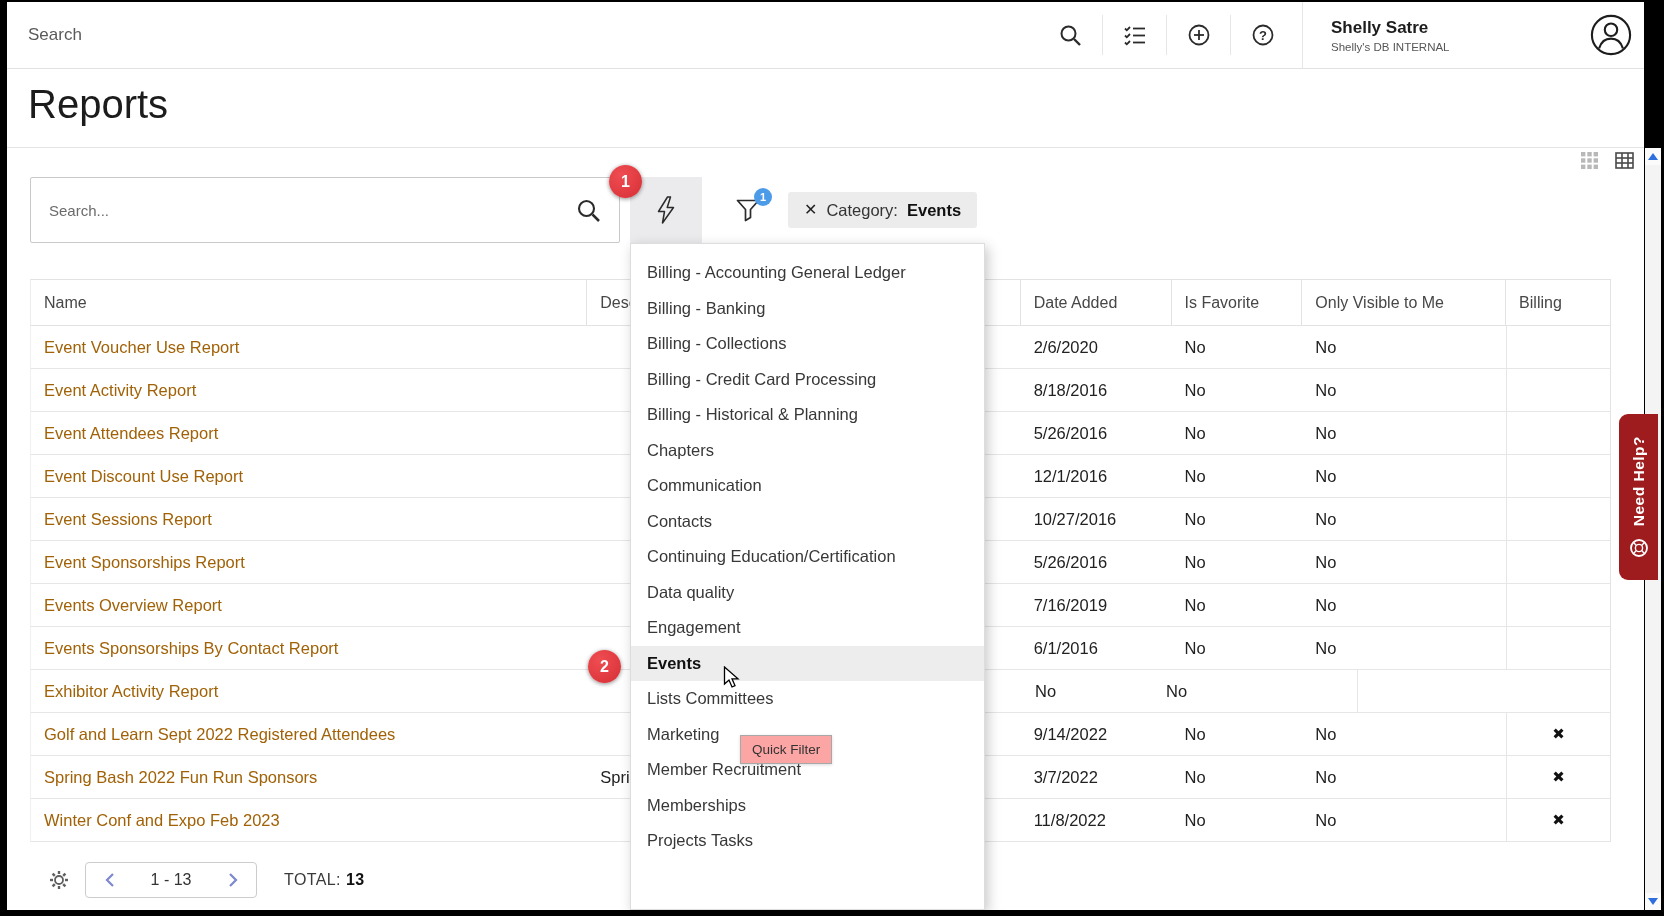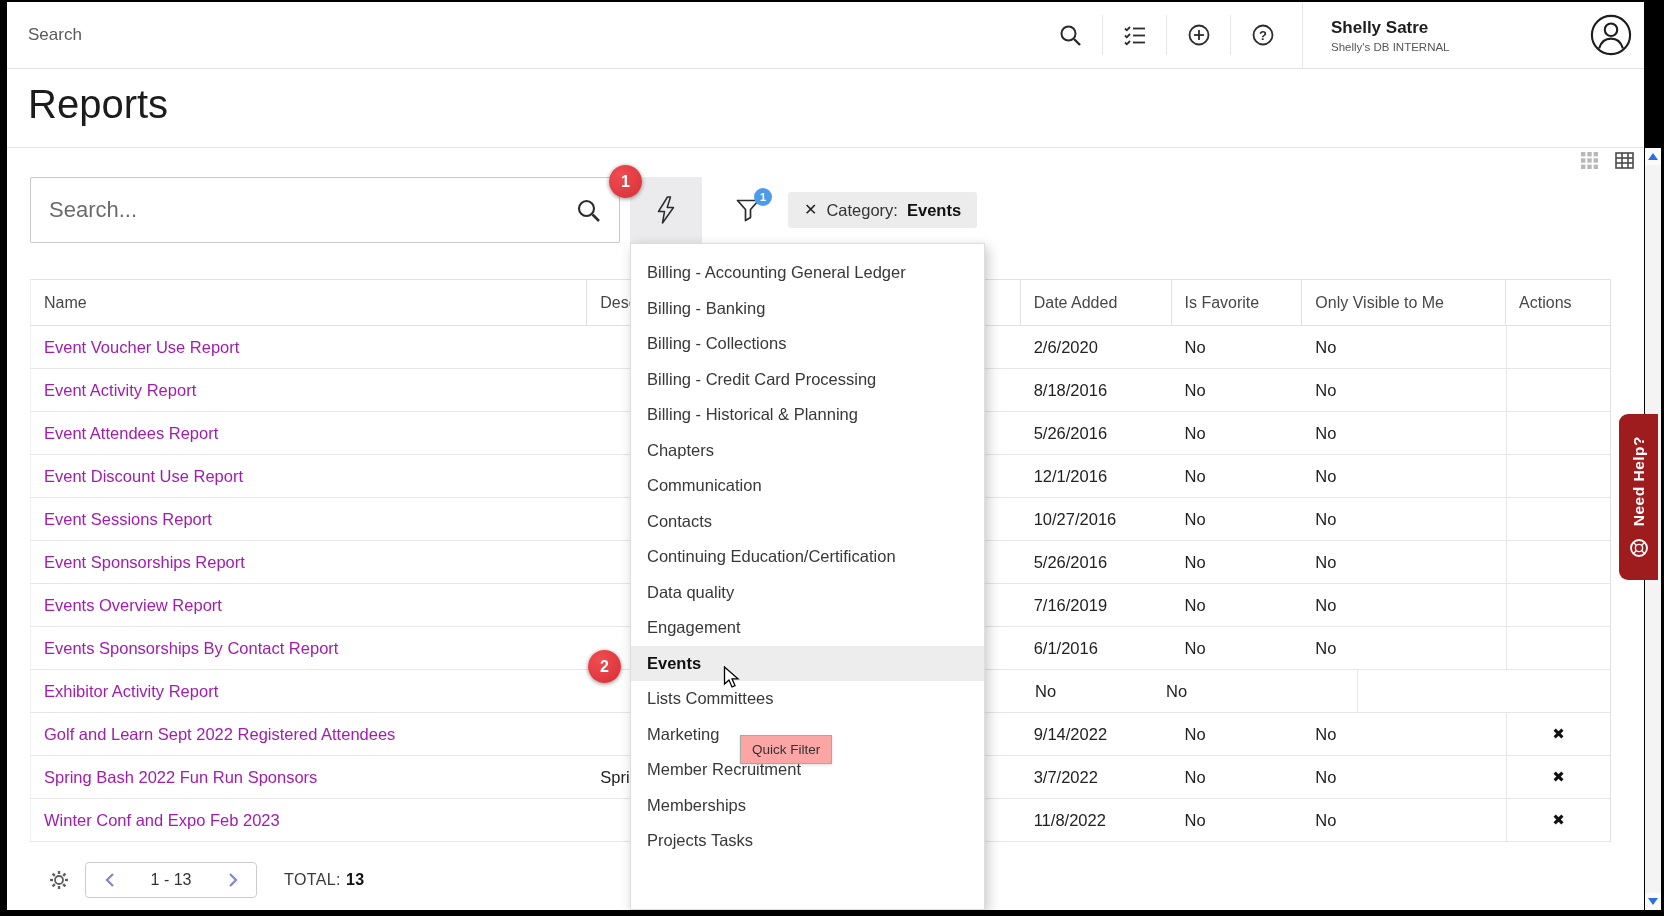--- a/index.html
+++ b/index.html
@@ -30,21 +30,21 @@
   .titlebar h1 { margin:13px 0 0 21px; font-size:40px; font-weight:500; color:#1c1c1c; }
 
   
   .view-toggles { position:absolute; top:150px; left:1574px; display:flex; gap:17px; z-index:3; }
   .vt { cursor:pointer; display:flex; }
 
   
   .toolbar { position:absolute; left:23px; top:175px; height:66px; display:flex; align-items:center; z-index:3; }
   .search-box { width:590px; height:66px; border:1px solid #c9c9c9; border-radius:2px;
                 display:flex; align-items:center; padding:0 18px; background:#fff; }
-  .search-box input { flex:1; border:none; outline:none; font-size:22px; font-family:inherit; color:#be185d; }
+  .search-box input { flex:1; border:none; outline:none; font-size:15px; font-family:inherit; color:#be185d; }
   .search-box input::placeholder { color:#6b6b6b; opacity:1; }
   .bolt-btn { width:72px; height:66px; background:#ebebed; margin-left:10px;
               display:flex; align-items:center; justify-content:center; cursor:pointer; }
   .funnel-btn { margin-left:33px; position:relative; width:26px; height:26px; cursor:pointer; display:flex; }
   .badge-blue { position:absolute; top:-9px; right:-11px; width:18px; height:18px; border-radius:50%;
                 background:#4b9be9; color:#fff; font-size:11px; font-weight:bold;
                 display:flex; align-items:center; justify-content:center; }
   .chip { margin-left:27px; height:36px; background:#ececec; border-radius:3px;
           display:flex; align-items:center; padding:0 16px; gap:9px; cursor:default; }
   .chip .chip-x { font-size:16px; color:#222; cursor:pointer; line-height:1; }
@@ -56,21 +56,21 @@
   .thead { display:flex; height:47px; border:1px solid #e2e2e2; border-left-color:#ededed; color:#474747; font-size:16px; }
   .th { display:flex; align-items:center; padding:0 13px; border-right:1px solid #e2e2e2;
         white-space:nowrap; overflow:hidden; cursor:pointer; }
   .th:last-child { border-right:none; }
   .tr { display:flex; height:43px; border-bottom:1px solid #e6e6e6; border-left:1px solid #f0f0f0;
         border-right:1px solid #e2e2e2; align-items:center; background:#fff; }
   .td { padding:0 13px; white-space:nowrap; overflow:hidden; height:100%; display:flex; align-items:center; }
   .c-name { width:557px; } .c-desc { width:434px; } .c-date { width:151px; }
   .c-fav  { width:131px; } .c-vis  { width:204px; } .c-act  { width:104px; }
   .td.c-act { border-left:1px solid #e6e6e6; justify-content:center; }
-  .link { color:#a21caf; cursor:pointer; text-decoration:none; }
+  .link { color:#a16207; cursor:pointer; text-decoration:none; }
   .row-x { font-size:15px; color:#111; cursor:pointer; }
 
   
   .footer { position:absolute; left:23px; top:866px; height:24px; display:flex; align-items:center; z-index:2; }
   .gear { margin-left:18px; display:flex; cursor:pointer; }
   .pager { display:flex; align-items:center; border:1px solid #ccc; border-radius:4px; height:36px; margin-left:15px; background:#fff; }
   .pg-btn { width:47px; height:100%; display:flex; align-items:center; justify-content:center; cursor:pointer; }
   .pg-range { width:76px; text-align:center; font-size:16px; color:#333; }
   .total { margin-left:27px; font-size:16px; color:#3a3a3a; letter-spacing:.4px; }
   .total .tv { font-weight:bold; color:#111; margin-left:5px; }
@@ -216,21 +216,21 @@
     </div>
   </div>
 
   <div class="table">
     <div class="thead">
       <div class="th c-name">Name</div>
       <div class="th c-desc">Description</div>
       <div class="th c-date">Date Added</div>
       <div class="th c-fav">Is Favorite</div>
       <div class="th c-vis">Only Visible to Me</div>
-      <div class="th c-act">Actions</div>
+      <div class="th c-act">Billing</div>
     </div>
     <div class="tbody">
 
         <div class="tr">
           <div class="td c-name">
             <a class="link">Event Voucher Use Report</a>
           </div>
           <div class="td c-desc"></div>
           <div class="td c-date">2/6/2020</div>
           <div class="td c-fav">No</div>

